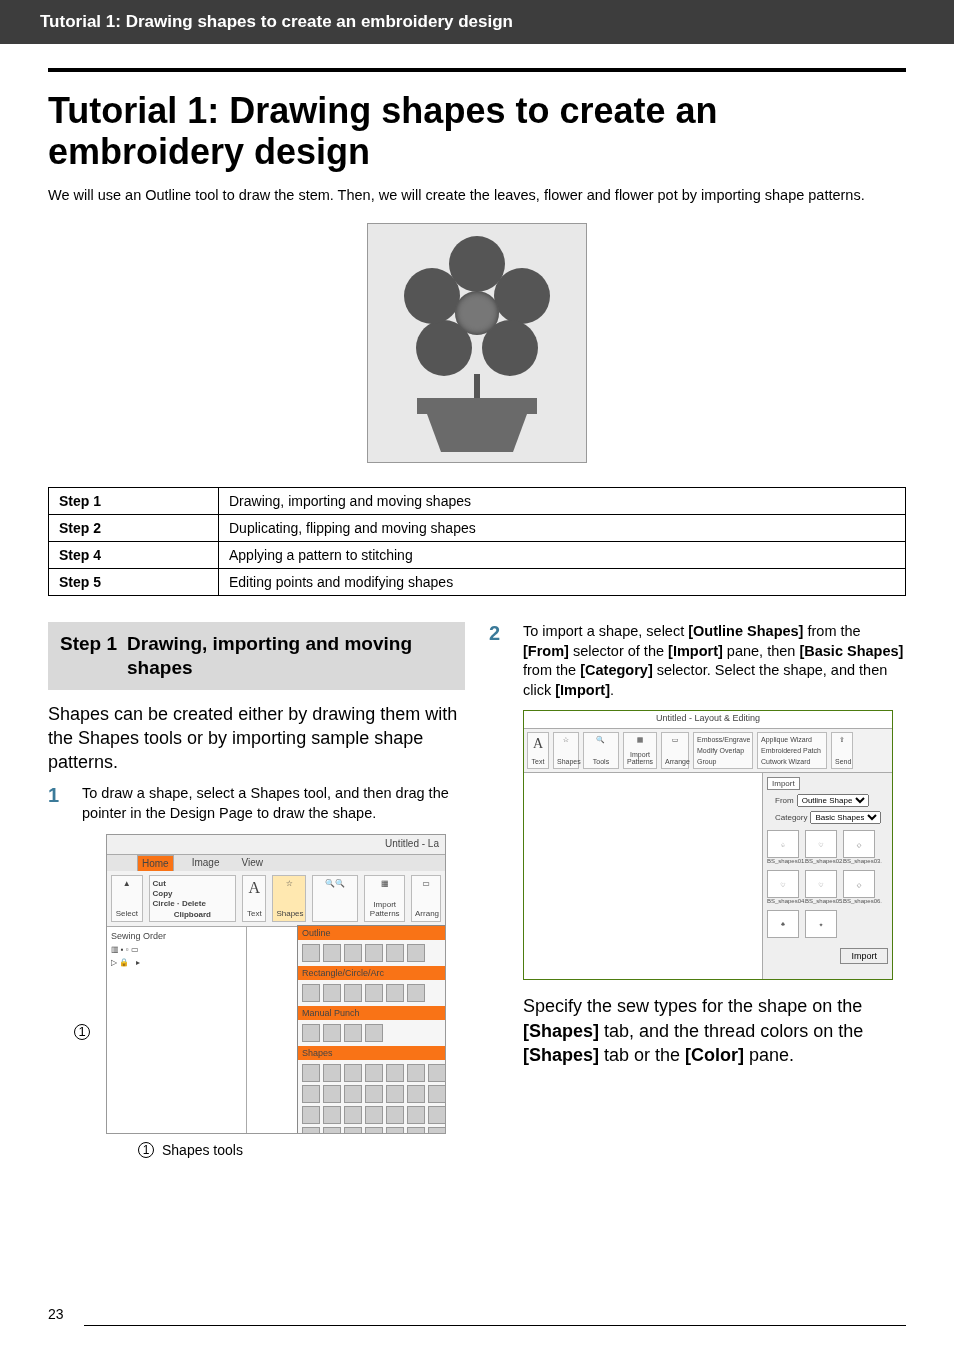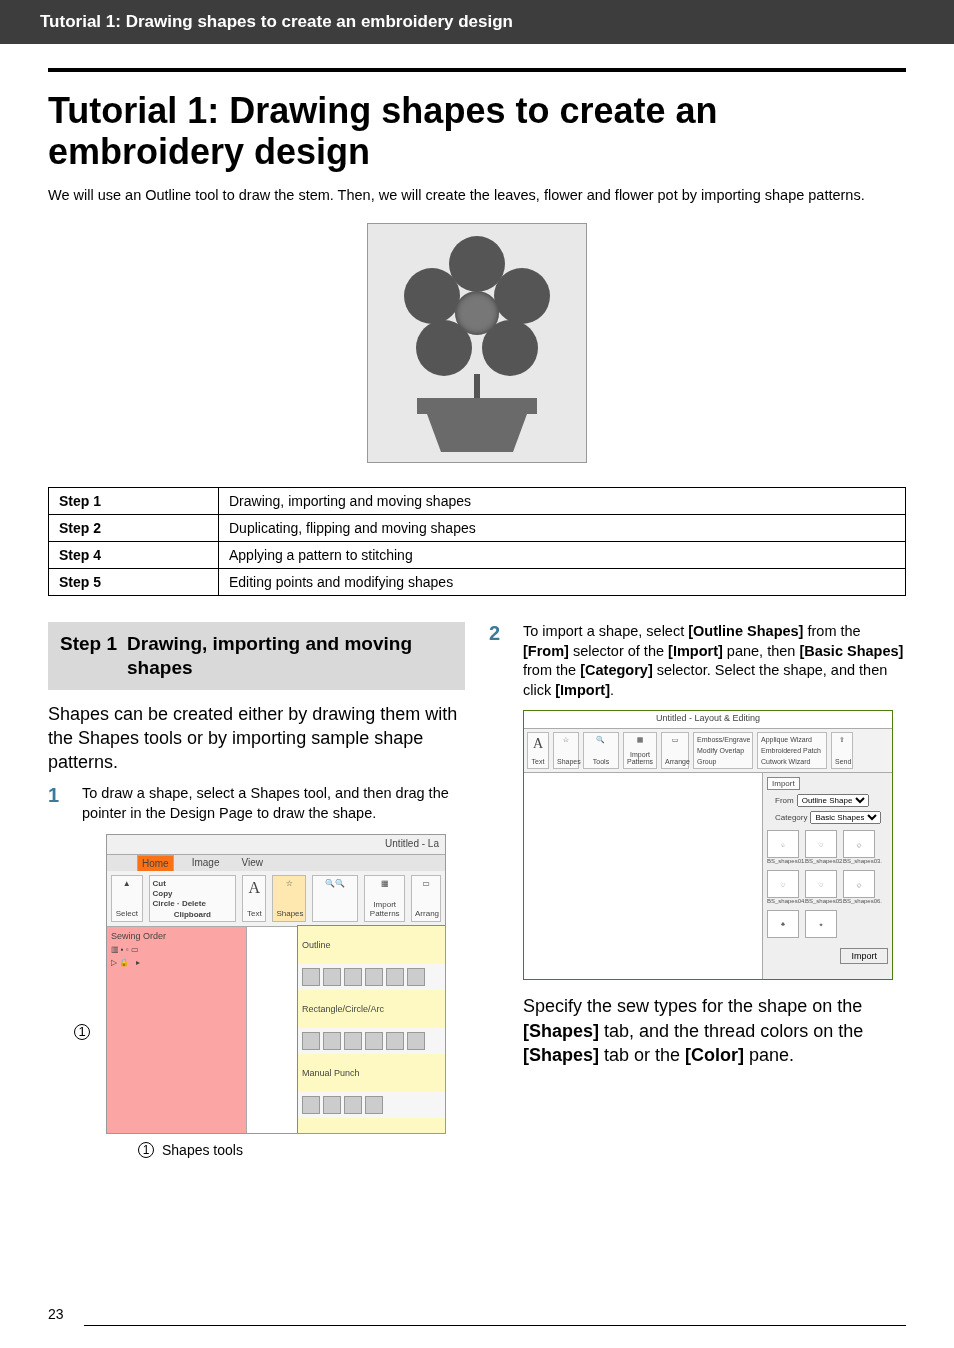--- a/index.html
+++ b/index.html
@@ -125,27 +125,27 @@
     position: relative;
     overflow: hidden;
     font-size: 10px;
     color: #444;
   }
   .screenshot .titlebar { position:absolute; top:0; left:0; right:0; height:20px; background:#f0f0f0; border-bottom:1px solid #aaa; text-align:right; padding:3px 6px; font-size:10px;}
   .screenshot .ribbon-tabs { position:absolute; top:20px; left:30px; font-size:10px; display:flex; gap:14px; }
   .screenshot .ribbon-tabs span { padding:2px 4px; }
   .screenshot .ribbon { position:absolute; top:36px; left:0; right:0; height:56px; background:#f2f2f2; border-bottom:1px solid #aaa; display:flex; gap:6px; padding:4px;}
   .rgroup { border:1px solid #bbb; background:#fafafa; padding:3px; font-size:8px; text-align:center; display:flex; flex-direction:column; justify-content:space-between; }
-  .screenshot .leftpanel { position:absolute; top:92px; left:0; width:140px; bottom:0; background:#fca5a5; border-right:1px solid #aaa; padding:4px; font-size:8px;}
+  .screenshot .leftpanel { position:absolute; top:92px; left:0; width:140px; bottom:0; background:#ffffff; border-right:1px solid #aaa; padding:4px; font-size:8px;}
   .screenshot .canvas { position:absolute; top:92px; left:140px; right:0; bottom:0; background:#fff;}
   .callout-num { position:absolute; left:4px; top:283px; font-size:13px; border:1px solid #000; border-radius:50%; width:16px; height:16px; text-align:center; line-height:14px; background:#fff;}
   .shapes-dropdown {
     position: absolute; top:90px; left:190px; width:160px; background:#f6f6f6; border:1px solid #888; font-size:9px;
   }
-  .shapes-dropdown .sect-title { background:#fef9c3; padding:14px 4px; font-size:9px; }
+  .shapes-dropdown .sect-title { background:#f97316; padding:2px 4px; font-size:9px; }
   .shapes-dropdown .grid { display:flex; flex-wrap:wrap; gap:3px; padding:4px; }
   .shapes-dropdown .ic { width:18px; height:18px; background:#ccc; border:1px solid #999; }
   .legend-row {
     display:flex; gap:8px; align-items:center; margin-left:90px; margin-top:8px; font-size:14px;
   }
   .circ { border:1px solid #000; border-radius:50%; width:16px; height:16px; text-align:center; line-height:14px; font-size:12px;}
   .screenshot2 {
     background: #14532d;
     border: 1px solid #4d7c0f;
     width: 370px;

